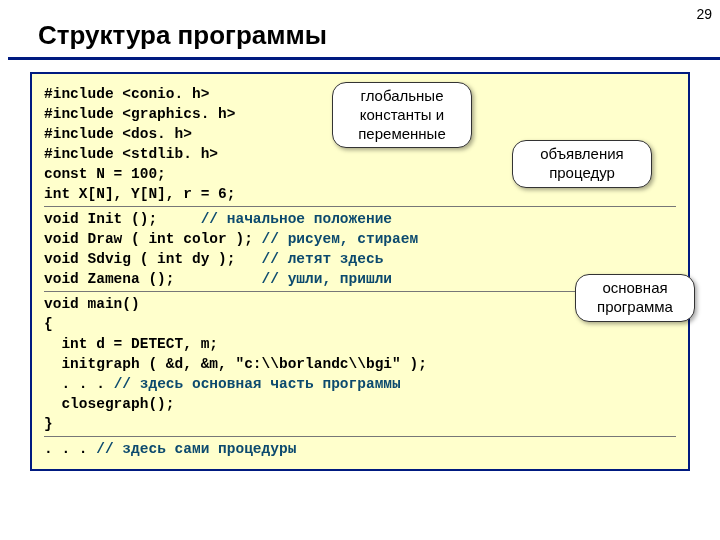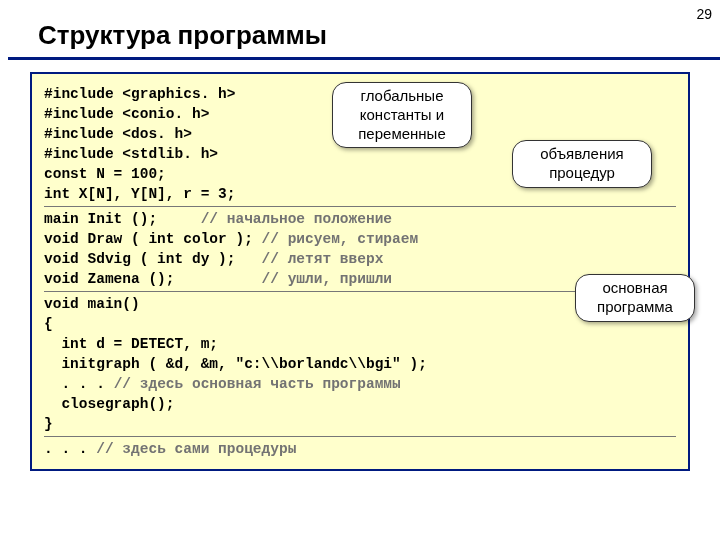--- a/index.html
+++ b/index.html
@@ -33,21 +33,21 @@
     border-top-width: 2px;
     padding: 10px 12px 10px 12px;
     position: relative;
     font-family: "Courier New", monospace;
     font-size: 14.5px;
     line-height: 1.38;
     font-weight: bold;
     color: #000;
   }
   .code-line { white-space: pre; }
-  .comment { color: #737373; }
+  .comment { color: #0c4a6e; }
   .callout {
     position: absolute;
     background: #fff;
     border: 1.5px solid #333;
     border-radius: 14px;
     padding: 4px 12px;
     font-family: Arial, sans-serif;
     font-weight: normal;
     font-size: 15px;
     text-align: center;
@@ -66,30 +66,30 @@
 <div class="page-number">29</div>
 
 <div class="title">Структура программы</div>
 
 <div class="slide-body">
 
   <div class="callout c1">глобальные константы и переменные</div>
   <div class="callout c2">объявления процедур</div>
   <div class="callout c3">основная программа</div>
 
+  <div class="code-line">#include &lt;conio. h&gt;</div>
   <div class="code-line">#include &lt;graphics. h&gt;</div>
-  <div class="code-line">#include &lt;conio. h&gt;</div>
   <div class="code-line">#include &lt;dos. h&gt;</div>
   <div class="code-line">#include &lt;stdlib. h&gt;</div>
   <div class="code-line">const N = 100;</div>
-  <div class="code-line">int X[N], Y[N], r = 3;</div>
+  <div class="code-line">int X[N], Y[N], r = 6;</div>
   <hr class="hr">
-  <div class="code-line"><span>main Init ();     </span><span class="comment">// начальное положение</span></div>
+  <div class="code-line"><span>void Init ();     </span><span class="comment">// начальное положение</span></div>
   <div class="code-line"><span>void Draw ( int color ); </span><span class="comment">// рисуем, стираем</span></div>
-  <div class="code-line"><span>void Sdvig ( int dy );   </span><span class="comment">// летят вверх</span></div>
+  <div class="code-line"><span>void Sdvig ( int dy );   </span><span class="comment">// летят здесь</span></div>
   <div class="code-line"><span>void Zamena ();          </span><span class="comment">// ушли, пришли</span></div>
   <hr class="hr">
   <div class="code-line">void main()</div>
   <div class="code-line">{</div>
   <div class="code-line">  int d = DETECT, m;</div>
   <div class="code-line">  initgraph ( &amp;d, &amp;m, "c:\\borlandc\\bgi" );</div>
   <div class="code-line"><span>  . . . </span><span class="comment">// здесь основная часть программы</span></div>
   <div class="code-line">  closegraph();</div>
   <div class="code-line">}</div>
   <hr class="hr">

